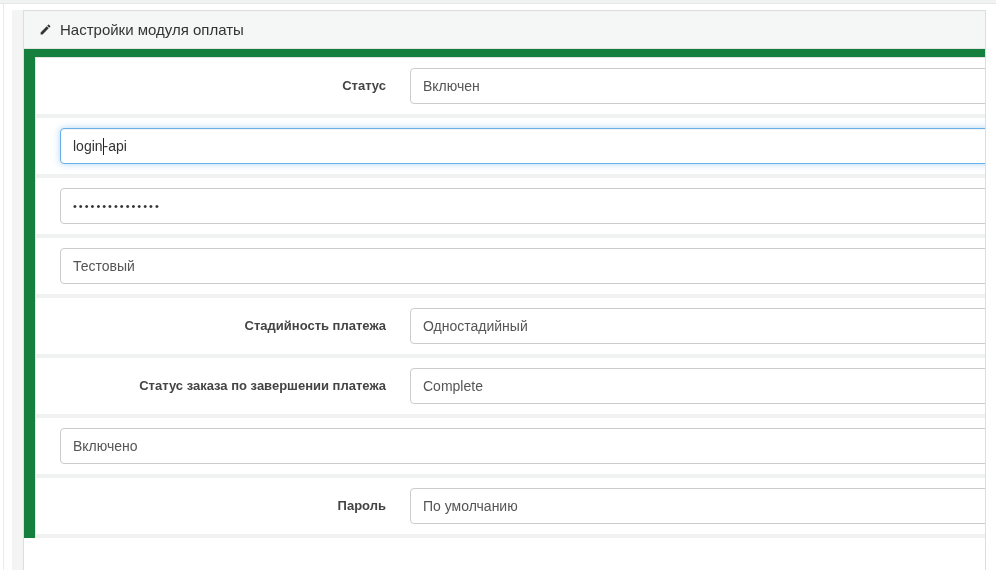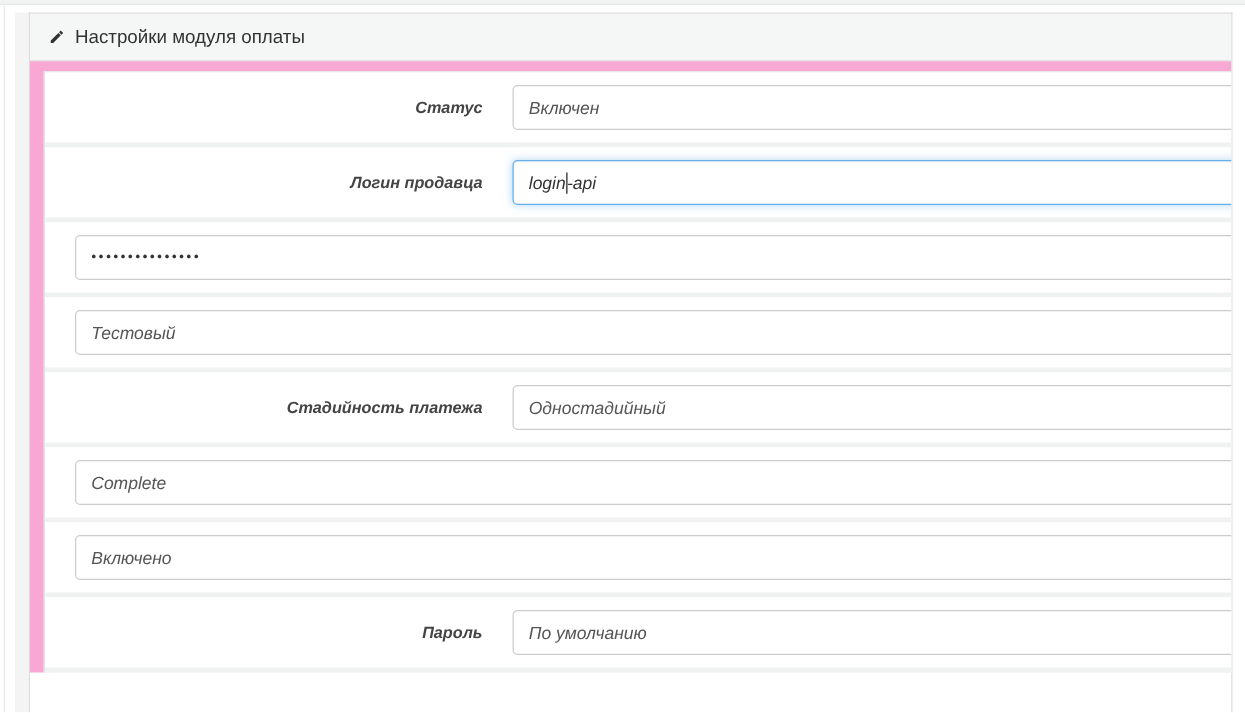--- a/index.html
+++ b/index.html
@@ -12,21 +12,21 @@
   .left-line { position:absolute; left:3px; top:4px; bottom:0; width:1px; background:#eaeaea; }
   .left-strip { position:absolute; left:12px; top:10px; bottom:0; width:11px; background:#f4f4f5; }
 
   .panel { position:absolute; left:23px; top:10px; width:963px; height:560px;
     border:1px solid #dddddd; border-bottom:none; background:#fff; overflow:hidden; }
   .panel-heading { height:38px; background:#f5f6f6; border-bottom:1px solid #e2e2e2;
     display:flex; align-items:center; padding-left:15px; }
   .pencil { width:13px; height:13px; margin-right:8px; flex:0 0 auto; }
   .panel-title { font-size:15px; color:#333; }
 
-  .panel-body { padding:8px 0 0 11px; background:#f9a8d4;font-style:italic; }
+  .panel-body { padding:8px 0 0 11px; background:#15803d; }
   .form-box { width:1060px; background:#fff; border:1px solid #e4e4e4; border-bottom:none; }
 
   .form-row { display:flex; align-items:center; height:60px; background:#fff;
     border-bottom:4px solid #f0f1f1; }
   .label-cell { width:350px; text-align:right; font-size:13px; font-weight:bold;
     color:#444; line-height:1.25; flex:0 0 auto; }
   .input-cell { flex:1; padding:0 15px 0 24px; }
 
   .input { width:100%; height:36px; background:#fff; border:1px solid #ccc;
     border-radius:4px; padding:0 12px; font-size:14px; color:#555;
@@ -57,21 +57,20 @@
       <div class="form-box">
 
         <div class="form-row">
           <div class="label-cell">Статус</div>
           <div class="input-cell">
             <div class="input">Включен</div>
           </div>
         </div>
 
         <div class="form-row">
-          <div class="label-cell">Логин продавца</div>
           <div class="input-cell">
             <div class="input focused">
               <span>login</span>
                 <span class="caret"></span>
                 <span>-api</span>
             </div>
           </div>
         </div>
 
         <div class="form-row">
@@ -87,20 +86,21 @@
         </div>
 
         <div class="form-row">
           <div class="label-cell">Стадийность платежа</div>
           <div class="input-cell">
             <div class="input">Одностадийный</div>
           </div>
         </div>
 
         <div class="form-row">
+          <div class="label-cell">Статус заказа по завершении платежа</div>
           <div class="input-cell">
             <div class="input">Complete</div>
           </div>
         </div>
 
         <div class="form-row">
           <div class="input-cell">
             <div class="input">Включено</div>
           </div>
         </div>

